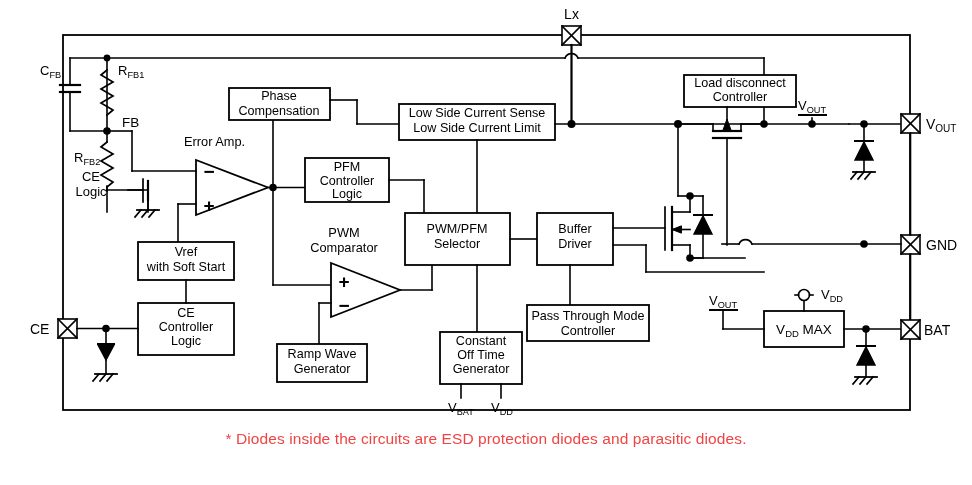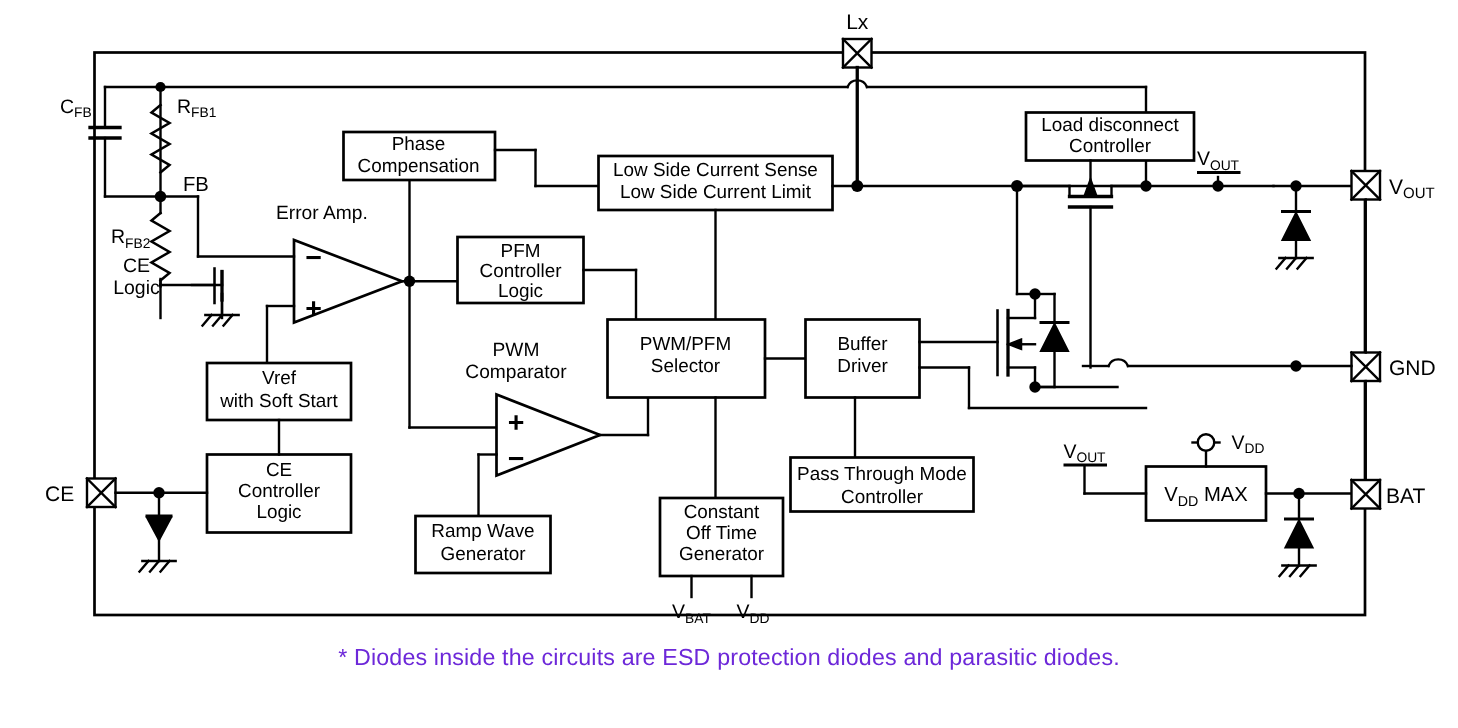--- a/index.html
+++ b/index.html
@@ -2,21 +2,21 @@
 <html><head>
 <meta charset="utf-8">
 <style>
   html,body{margin:0;padding:0;background:#ffffff;}
   body{width:972px;height:485px;font-family:"Liberation Sans",sans-serif;}
   #stage{position:relative;width:972px;height:485px;overflow:hidden;background:#fff;}
   svg{display:block;}
   .blk text, .lbl text {font-family:"Liberation Sans",sans-serif;}
   .footnote{
     position:absolute;left:0;top:430px;width:972px;text-align:center;
-    font-size:15.5px;color:#6d28d9;font-family:"Liberation Sans",sans-serif;
+    font-size:15.5px;color:#ef4444;font-family:"Liberation Sans",sans-serif;
     letter-spacing:0.1px;
   }
 </style>
 </head>
 <body>
 
 <div id="stage">
 
   <svg width="972" height="430" viewBox="0 0 972 430">
     <defs>

